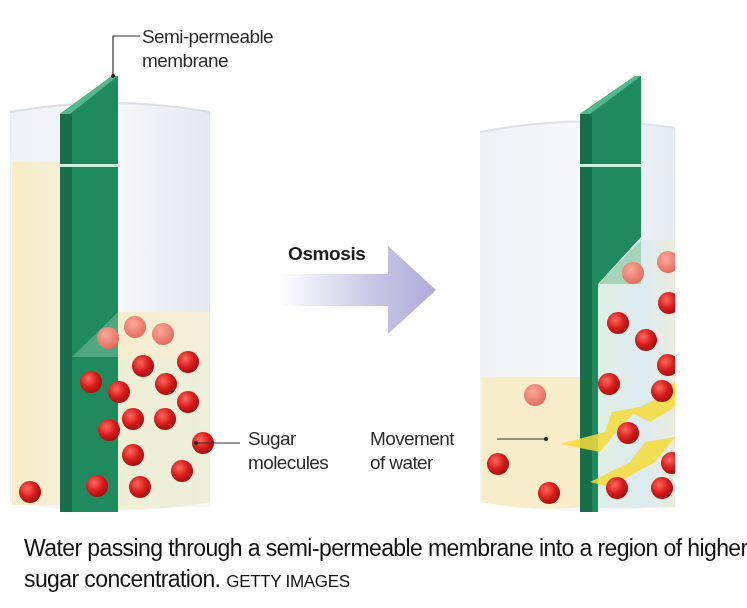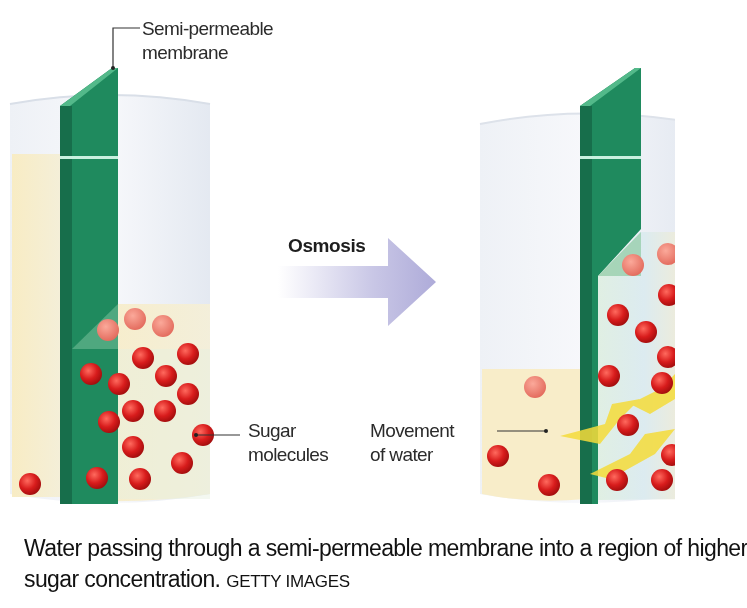--- a/index.html
+++ b/index.html
@@ -1,17 +1,17 @@
 <!DOCTYPE html>
 <html><head>
 <meta charset="utf-8">
 <style>
   html, body { margin: 0; padding: 0; background: #ffffff; }
   body { width: 747px; height: 608px; position: relative; overflow: hidden; font-family: "Liberation Sans", sans-serif; }
-  #figure { position: absolute; left: 0; top: 4px; width: 747px; height: 520px; }
+  #figure { position: absolute; left: 0; top: 12px; width: 747px; height: 520px; }
   #figure svg { display: block; }
   .lbl { font-family: "Liberation Sans", sans-serif; fill: #2b2b2b; font-size: 19px; letter-spacing: -0.6px; }
   .osmo { font-family: "Liberation Sans", sans-serif; font-weight: bold; fill: #1e1e1e; font-size: 19px; letter-spacing: -0.4px; }
   #caption { position: absolute; left: 24px; top: 533px; width: 730px; font-family: Liberation Sans, sans-serif; font-size: 23px; line-height: 31px; color: #111; letter-spacing: -0.6px; }
   #caption .credit { font-size: 17px; letter-spacing: -0.3px; text-transform: uppercase; }
 </style>
 </head>
 <body>
 
 <div id="figure">

